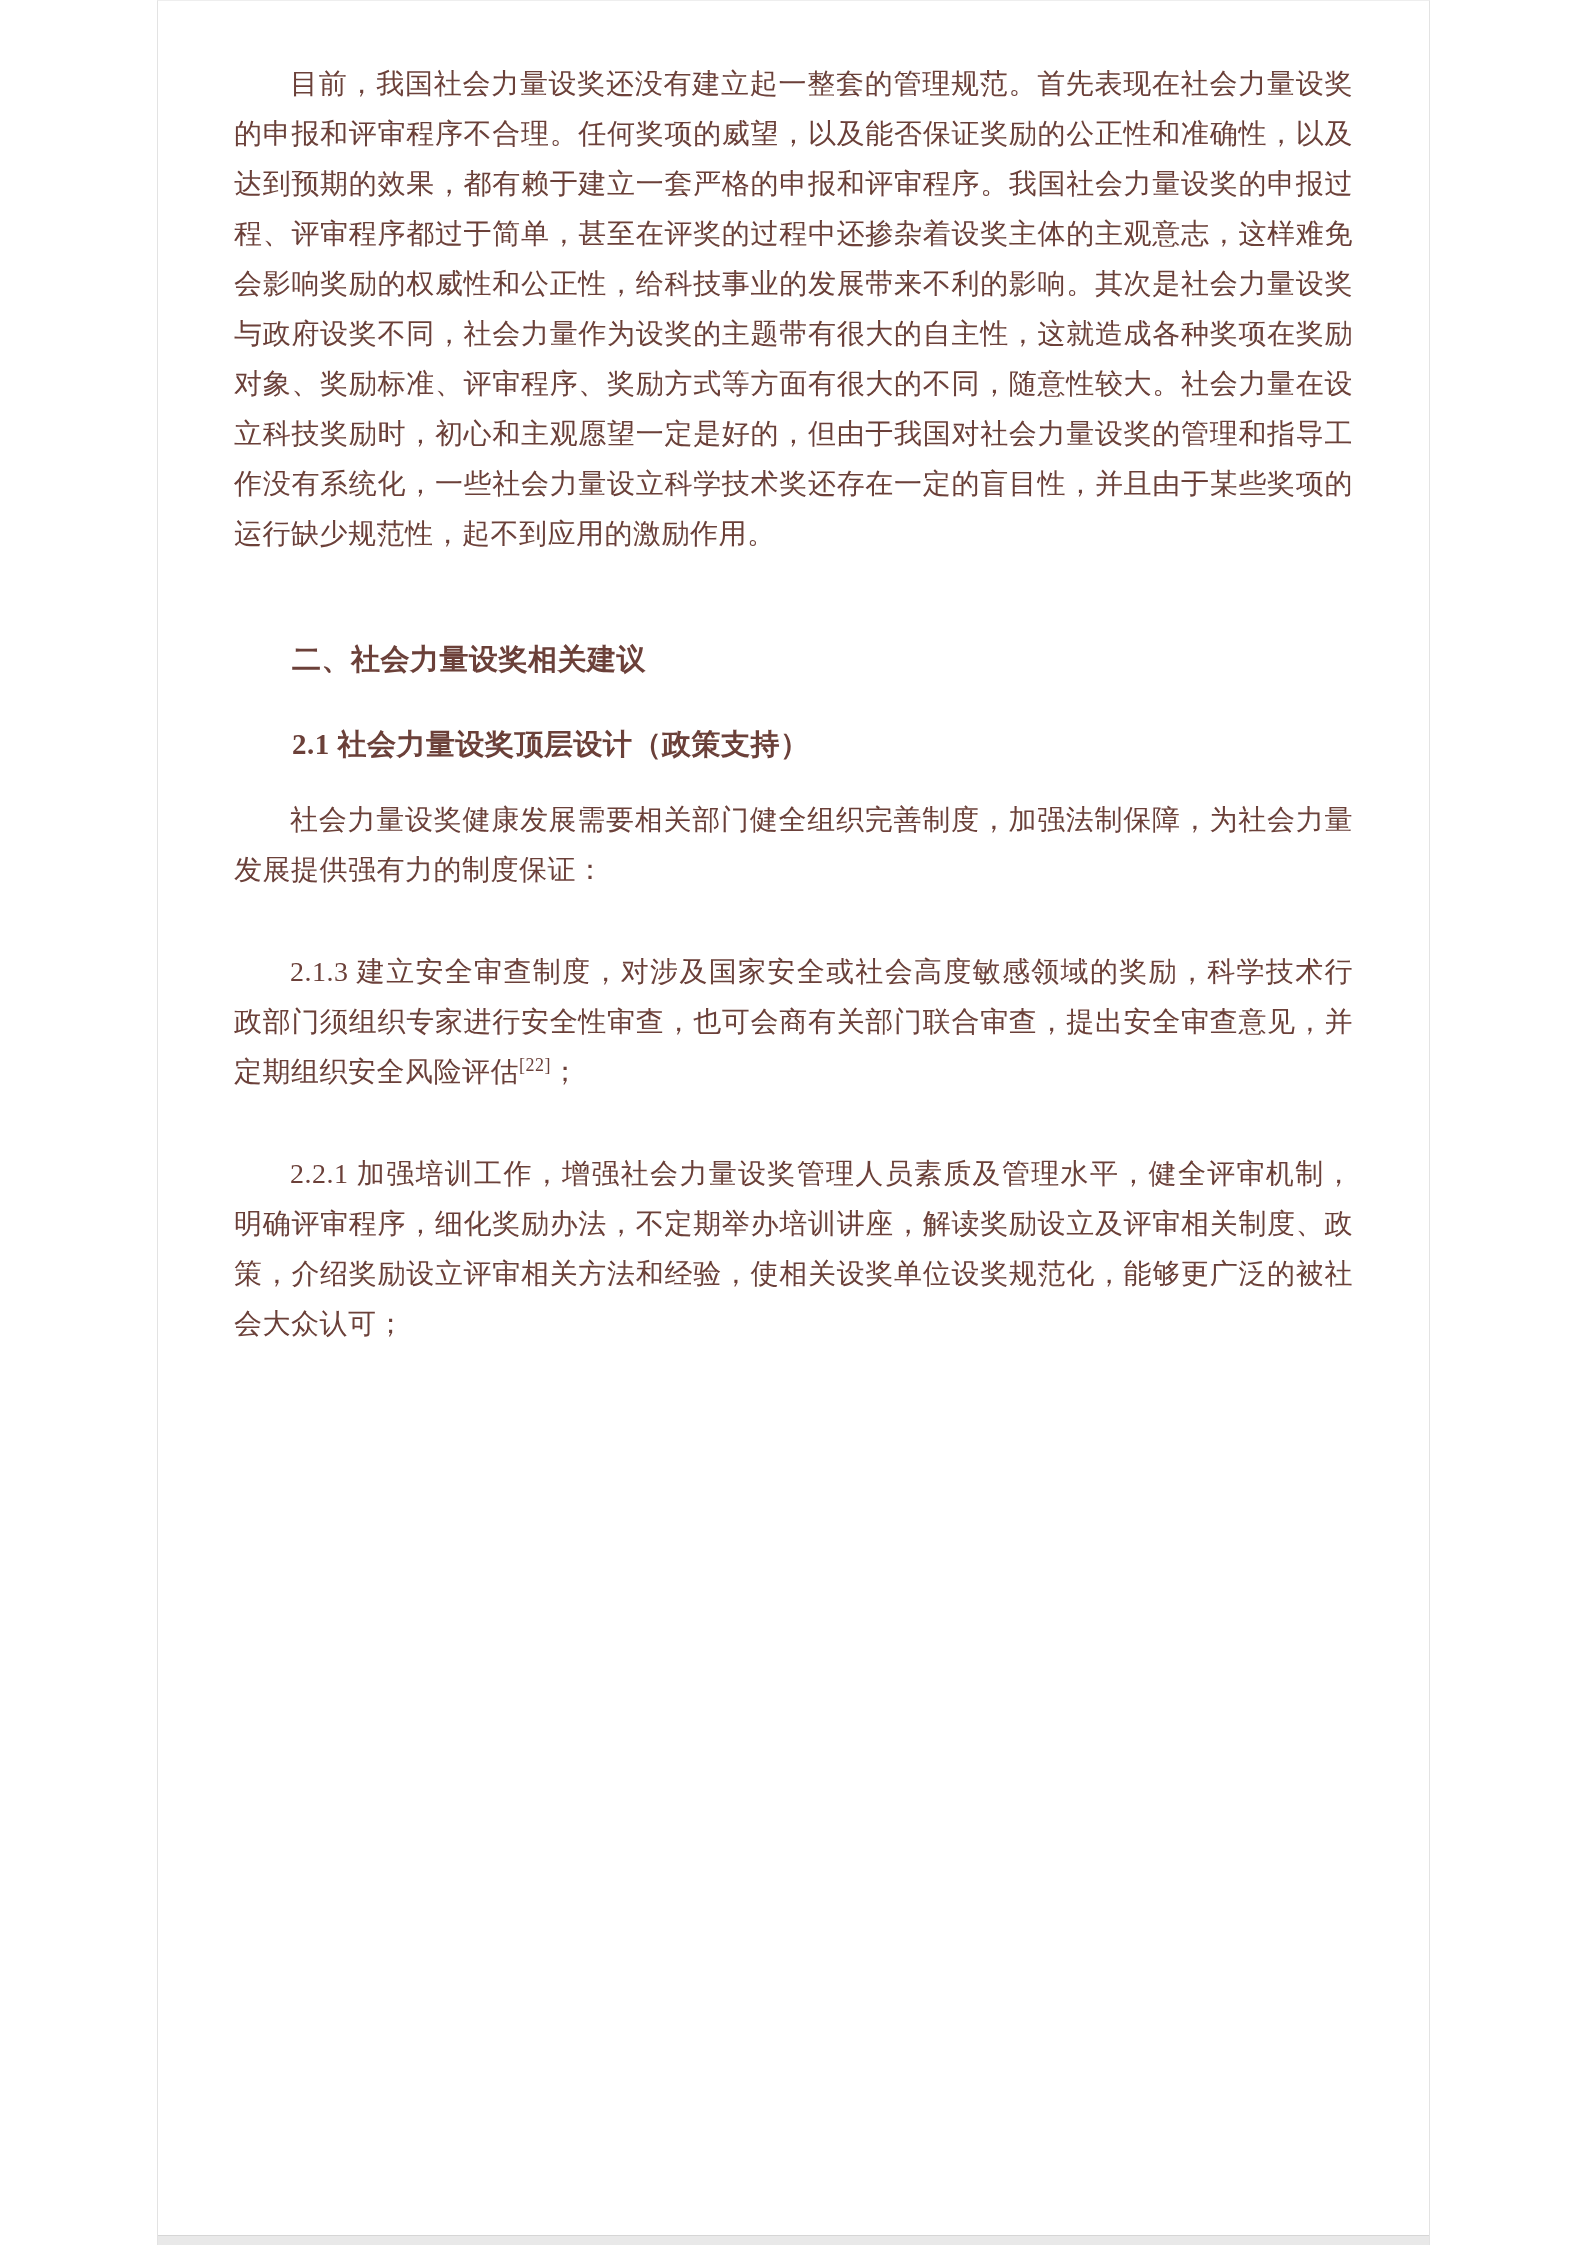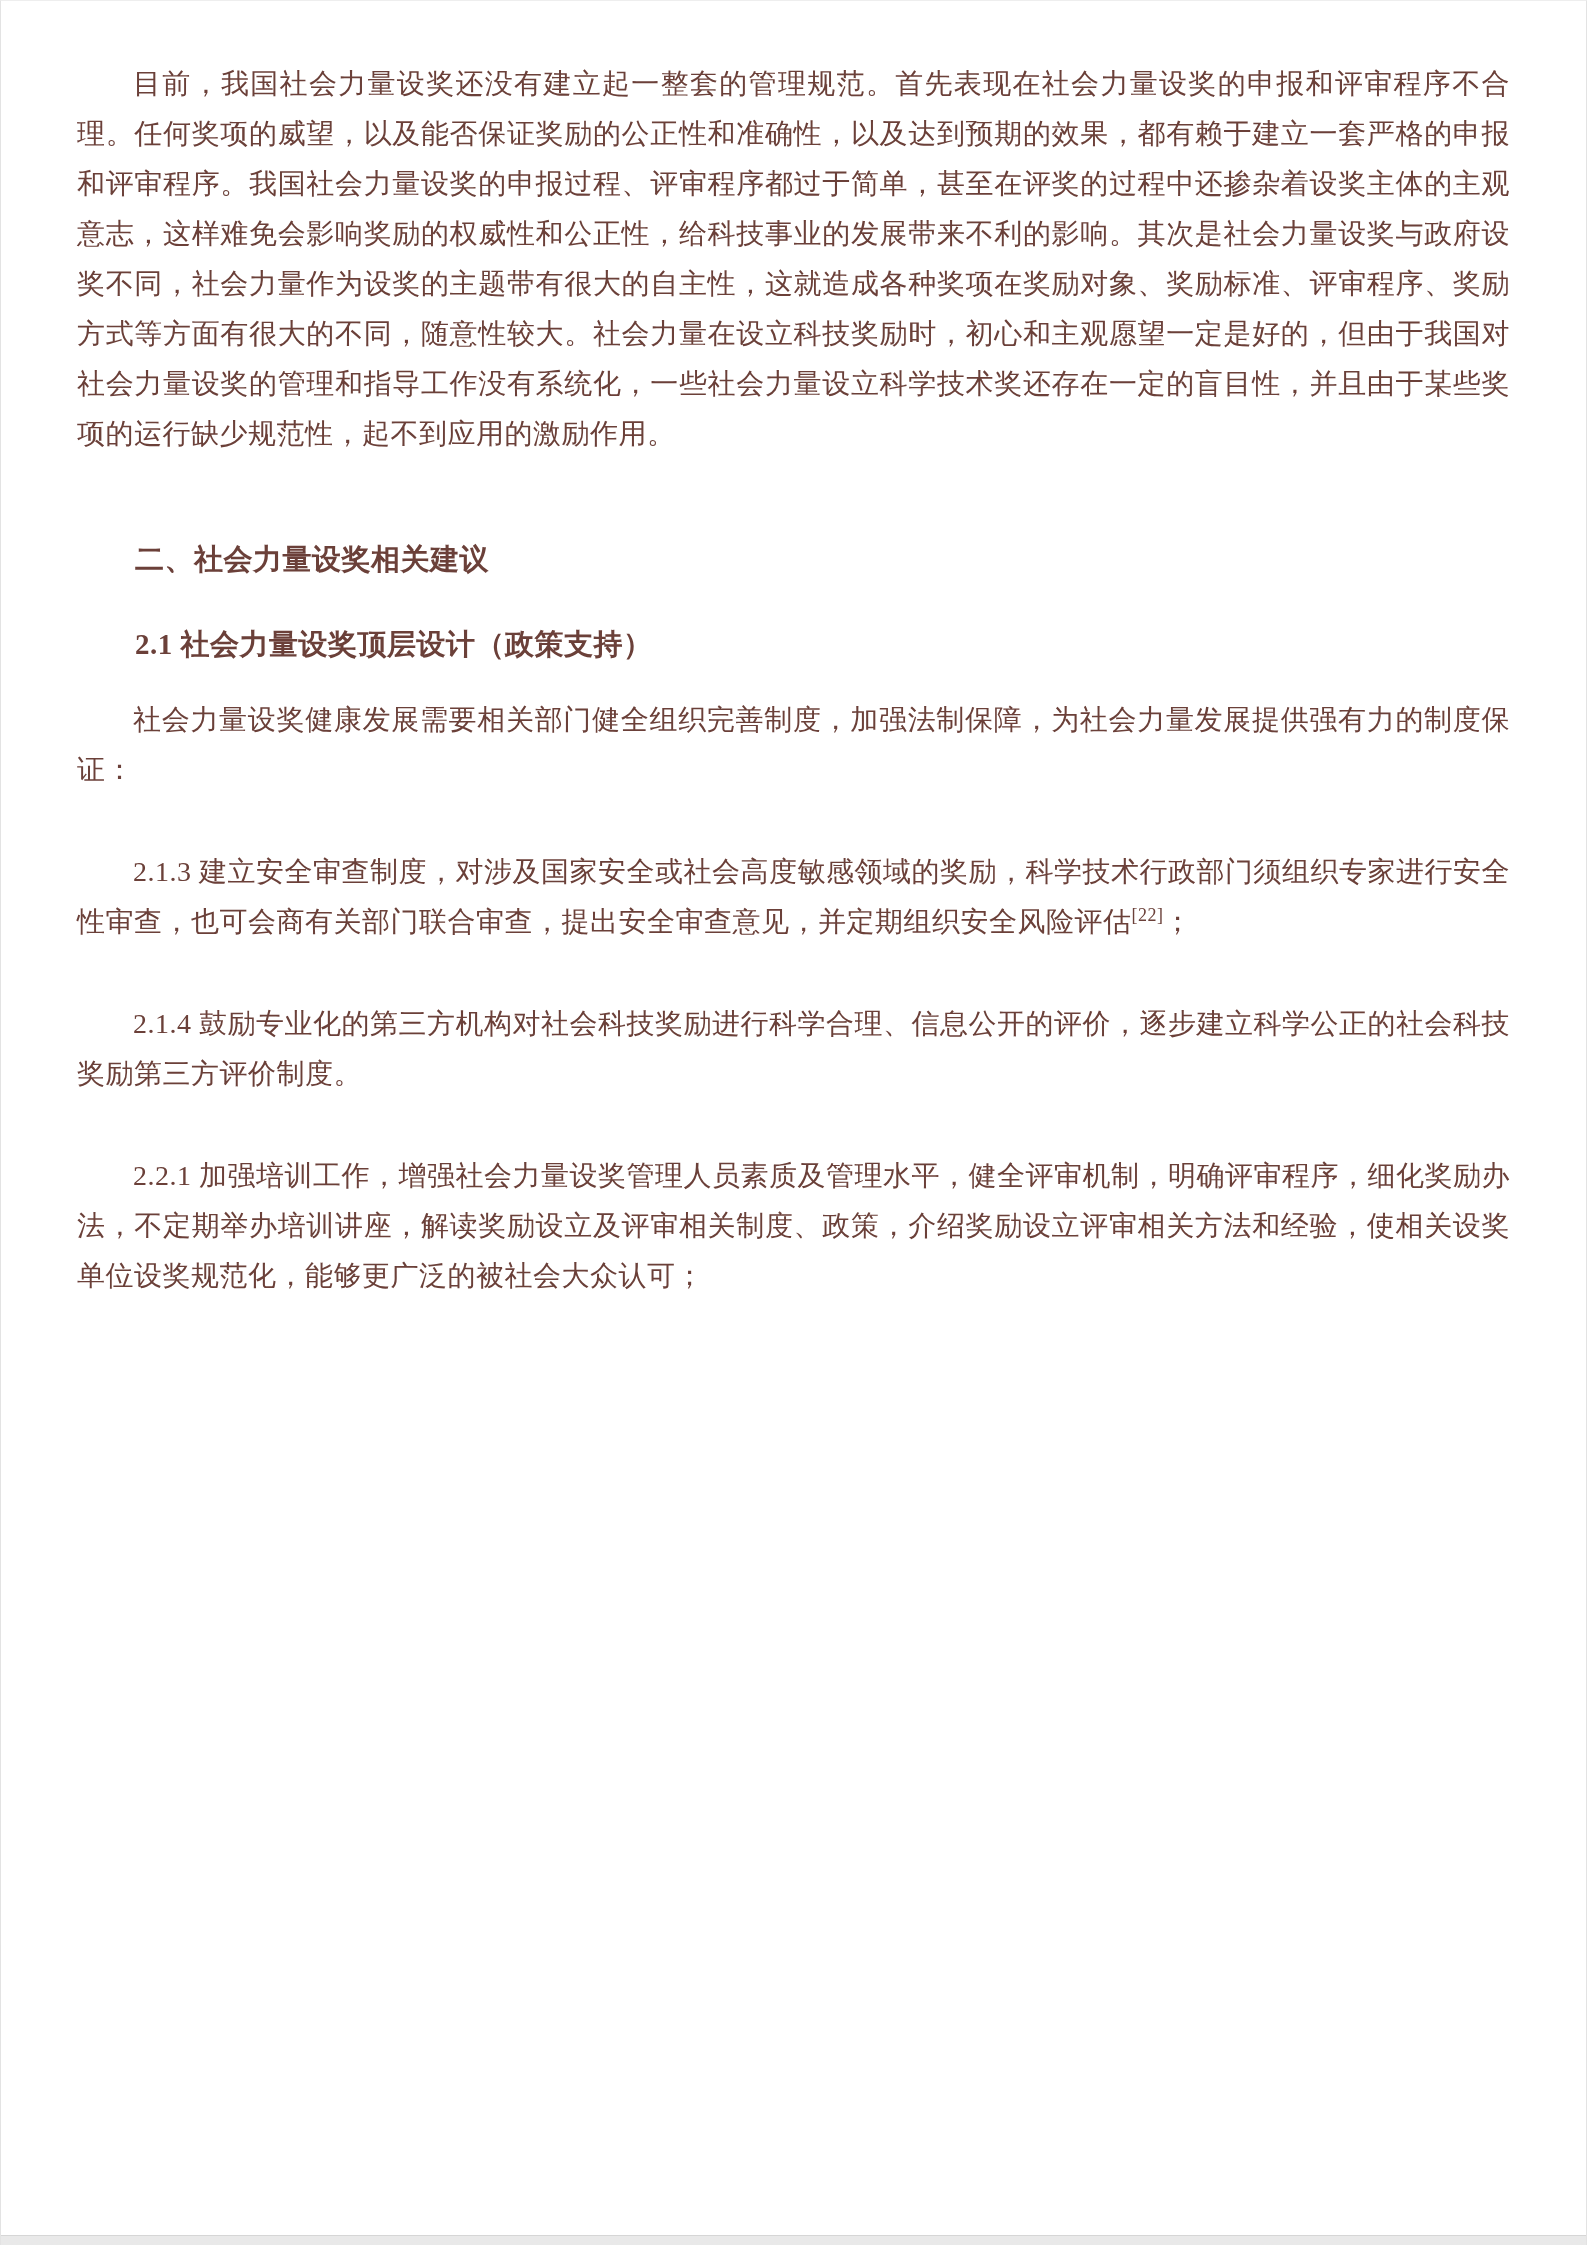--- a/index.html
+++ b/index.html
@@ -2,21 +2,21 @@
 <html><head>
 <meta charset="utf-8">
 <style>
   html, body {
     margin: 0;
     padding: 0;
     background: #ffffff;
   }
   .page {
     position: relative;
-    width: 1587px;
+    width: 1273px;
     height: 2245px;
     margin: 0 auto;
     background: #ffffff;
     box-sizing: border-box;
     border-left: 1px solid #e3e3e3;
     border-right: 1px solid #e3e3e3;
     border-top: 1px solid #eeeeee;
     overflow: hidden;
     font-family: "Liberation Serif", "DejaVu Serif", serif;
   }
@@ -67,17 +67,16 @@
 </head>
 <body>
 
 <div class="page" style="background: rgb(255, 255, 255);">
   <div class="content" id="content" style="color: rgb(107, 64, 57);">
       <p class="body"><span>目前，我国社会力量设奖还没有建立起一整套的管理规范。首先表现在社会力量设奖的申报和评审程序不合理。任何奖项的威望，以及能否保证奖励的公正性和准确性，以及达到预期的效果，都有赖于建立一套严格的申报和评审程序。我国社会力量设奖的申报过程、评审程序都过于简单，甚至在评奖的过程中还掺杂着设奖主体的主观意志，这样难免会影响奖励的权威性和公正性，给科技事业的发展带来不利的影响。其次是社会力量设奖与政府设奖不同，社会力量作为设奖的主题带有很大的自主性，这就造成各种奖项在奖励对象、奖励标准、评审程序、奖励方式等方面有很大的不同，随意性较大。社会力量在设立科技奖励时，初心和主观愿望一定是好的，但由于我国对社会力量设奖的管理和指导工作没有系统化，一些社会力量设立科学技术奖还存在一定的盲目性，并且由于某些奖项的运行缺少规范性，起不到应用的激励作用。</span></p>
       <p class="heading"><span>二、社会力量设奖相关建议</span></p>
       <p class="heading"><span>2.1 社会力量设奖顶层设计（政策支持）</span></p>
       <p class="body"><span>社会力量设奖健康发展需要相关部门健全组织完善制度，加强法制保障，为社会力量发展提供强有力的制度保证：</span></p>
       <p class="body"><span>2.1.3 建立安全审查制度，对涉及国家安全或社会高度敏感领域的奖励，科学技术行政部门须组织专家进行安全性审查，也可会商有关部门联合审查，提出安全审查意见，并定期组织安全风险评估</span><sup>[22]</sup><span>；</span></p>
-      <p class="body"><span>2.1.4 鼓励专业化的第三方机构对社会科技奖励进行科学合理、信息公开的评价，逐步建立科学公正的社会科技奖励第三方评价制度。</span></p>
       <p class="body"><span>2.2.1 加强培训工作，增强社会力量设奖管理人员素质及管理水平，健全评审机制，明确评审程序，细化奖励办法，不定期举办培训讲座，解读奖励设立及评审相关制度、政策，介绍奖励设立评审相关方法和经验，使相关设奖单位设奖规范化，能够更广泛的被社会大众认可；</span></p>
     </div>
   <div class="page-bottom"></div>
 </div>
 
 </body></html>

